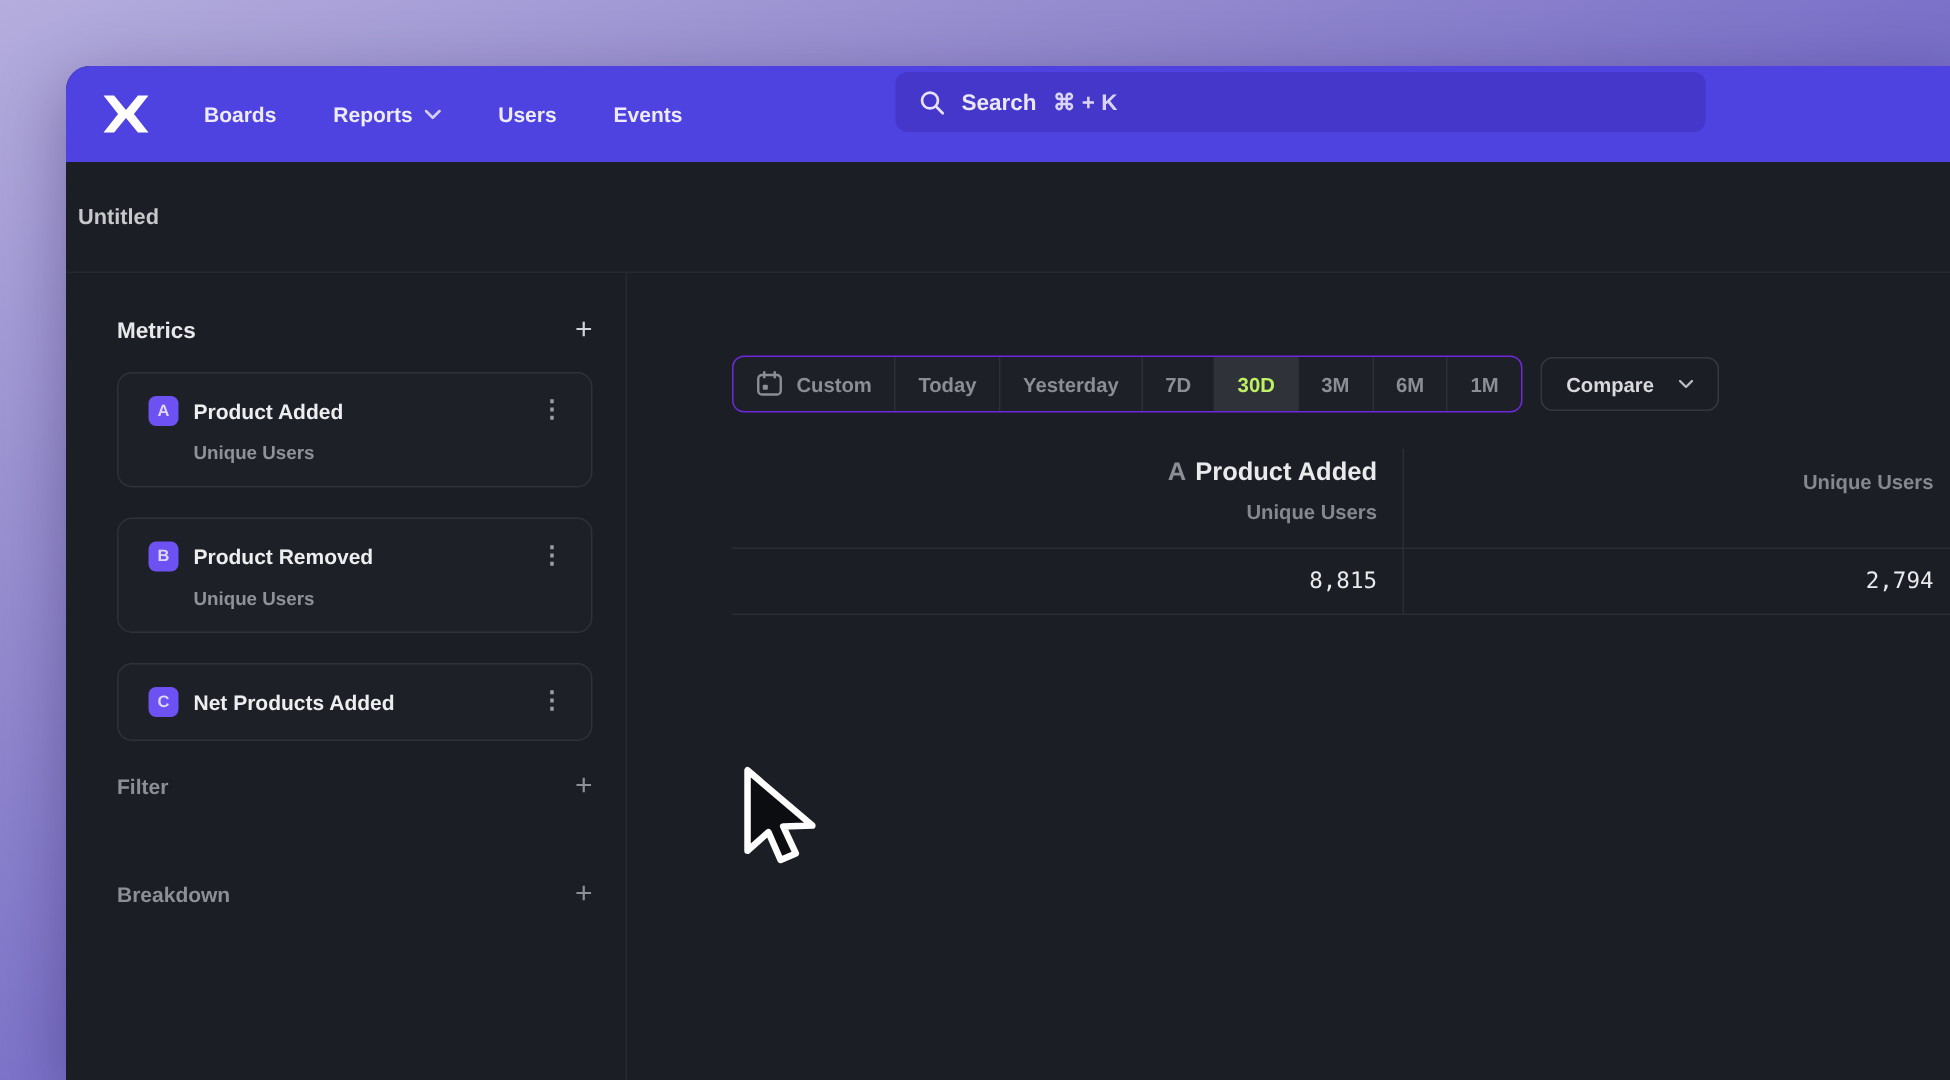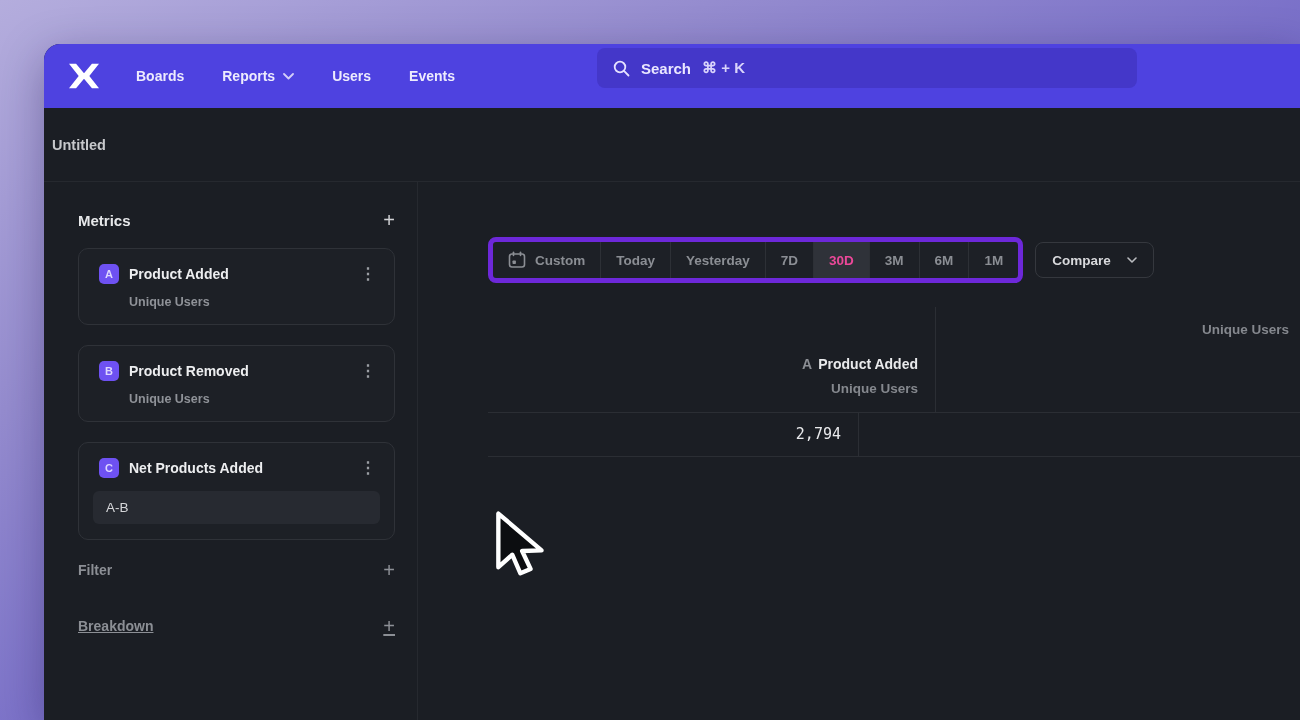--- a/index.html
+++ b/index.html
@@ -38,36 +38,36 @@
   .plus-btn{background:none;border:none;color:#d2d3d6;font-size:20px;font-weight:400;line-height:1;padding:0;cursor:pointer;font-family:"Liberation Sans",sans-serif;}
   .plus-dim{color:#8d9096;}
   .card{border:1px solid #2f3238;border-radius:10px;background:#1d2026;padding:15px 14px;margin-bottom:20px;cursor:pointer;}
   .card-top{display:flex;align-items:center;gap:10px;margin-left:6px;}
   .badge{width:20px;height:20px;border-radius:5px;background:#6e51f2;color:#ded7ff;font-size:11px;font-weight:700;display:flex;align-items:center;justify-content:center;flex-shrink:0;}
   .card-title{color:#edeef0;font-size:14px;font-weight:600;flex:1;}
   .kebab{color:#9b9ea4;font-size:16px;font-weight:700;cursor:pointer;line-height:1;padding:0 4px;}
   .card-sub{margin:11px 0 0 36px;color:#8f9298;font-size:12.5px;font-weight:600;cursor:pointer;}
   .formula{margin-top:13px;height:33px;background:#272a31;border-radius:6px;display:flex;align-items:center;padding:0 13px;color:#d4d5d8;font-size:13.5px;cursor:text;}
   .filter-row{margin-top:16px;color:#8c8f95;font-weight:600;font-size:14px;}
-  .breakdown-row{margin-top:36px;color:#8c8f95;font-weight:600;font-size:14px;text-decoration:underline;}
+  .breakdown-row{margin-top:52px;color:#8c8f95;font-weight:600;font-size:14px;}
   
   .toolbar{display:flex;align-items:center;gap:12px;}
-  .segmented{display:flex;align-items:stretch;height:36px;border:5px solid #6d28d9;border-radius:8px;overflow:hidden;background:#1d2026;}
+  .segmented{display:flex;align-items:stretch;height:36px;border:1px solid #6d28d9;border-radius:8px;overflow:hidden;background:#1d2026;}
   .seg{display:flex;align-items:center;gap:9px;padding:0 15px;color:#8b8e94;font-size:13.5px;font-weight:600;border-right:1px solid #2d3036;cursor:pointer;white-space:nowrap;}
   .seg:last-child{border-right:none;}
-  .seg.selected{background:#2f3239;color:#ec4899;font-weight:700;}
+  .seg.selected{background:#2f3239;color:#bef264;font-weight:700;}
   .compare{height:36px;border:1px solid #35383e;border-radius:8px;background:transparent;color:#d8d9dc;font-size:13.5px;font-weight:700;display:flex;align-items:center;gap:16px;padding:0 16px;cursor:pointer;font-family:"Liberation Sans",sans-serif;}
   
   .table{margin-top:24px;width:882px;}
   .t-head,.t-row{display:flex;}
   .t-cell{box-sizing:border-box;text-align:right;padding-right:17px;}
   .t-cell.a{width:448px;border-right:1px solid #2b2e34;}
   .t-cell.b{width:371px;border-right:1px solid #2b2e34;}
   .t-head .t-cell{padding-top:6px;padding-bottom:16px;}
-  .h1{color:#e9eaec;font-size:14px;font-weight:700;margin-top:43px;}
+  .h1{color:#e9eaec;font-size:17px;font-weight:700;}
   .h1 .col-badge{color:#8b8e94;font-weight:600;margin-right:6px;}
   .h2{color:#85888e;font-size:13.5px;font-weight:600;margin-top:9px;}
   .t-divider{border-top:1px solid #2b2e34;}
   .t-row .t-cell{padding-top:12px;padding-bottom:13px;font-family:"DejaVu Sans Mono",monospace;font-size:15px;color:#e9eaec;}
   
   .cursor{position:absolute;left:494px;top:510px;pointer-events:none;}
   svg{display:block;}
 </style>
 </head>
 <body>
@@ -131,21 +131,20 @@
         </div>
         <div class="card-sub">Unique Users</div>
       </div>
 
       <div class="card">
         <div class="card-top">
           <span class="badge">C</span>
           <span class="card-title">Net Products Added</span>
           <span class="kebab">⋮</span>
         </div>
-        <div class="formula">A-B</div>
       </div>
 
       <div class="side-row filter-row">
         <span>Filter</span>
         <button class="plus-btn plus-dim">+</button>
       </div>
 
       <div class="side-row breakdown-row">
         <span>Breakdown</span>
         <button class="plus-btn plus-dim">+</button>
@@ -187,20 +186,21 @@
               <span class="col-badge">A</span><span>Product Added</span>
             </div>
             <div class="h2">Unique Users</div>
           </div>
           <div class="t-cell b">
             <div class="h2">Unique Users</div>
           </div>
         </div>
         <div class="t-divider"></div>
         <div class="t-row">
+          <div class="t-cell a">8,815</div>
           <div class="t-cell b">2,794</div>
         </div>
         <div class="t-divider"></div>
       </div>
     </main>
   </div>
 </div>
 
 <div class="cursor">
   <svg width="58" height="68" viewBox="0 0 20 23">

